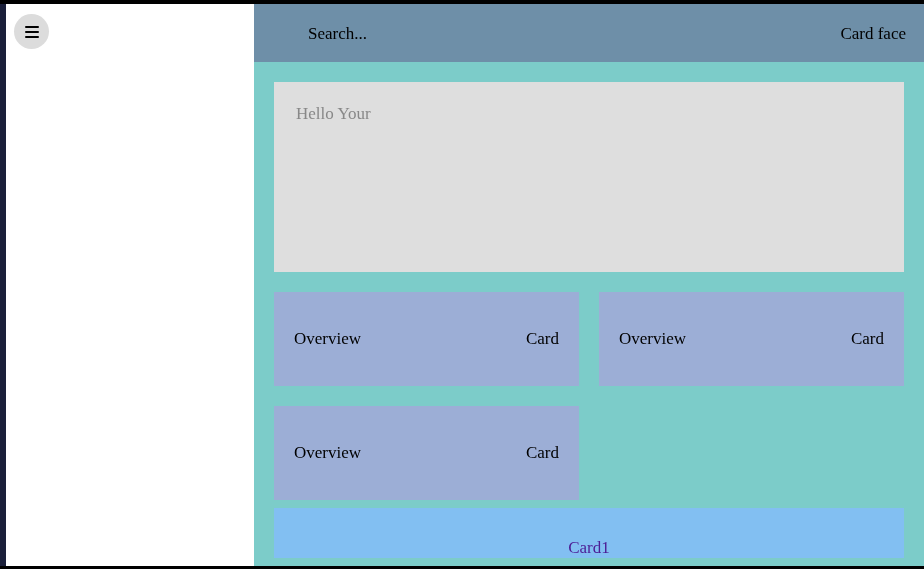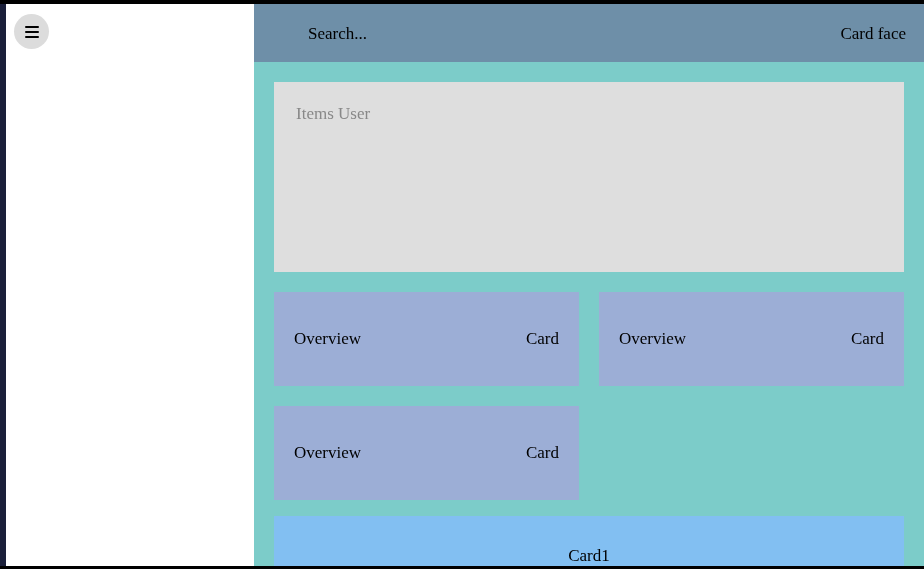--- a/index.html
+++ b/index.html
@@ -108,29 +108,29 @@
       background: #9caed6;
       height: 94px;
       display: flex;
       align-items: center;
       justify-content: space-between;
       padding: 0 20px;
       font-size: 17px;
       color: #000;
     }
     .bigcard {
-      margin-top: 16px;
+      margin-top: 8px;
       background: #82bff2;
       height: 50px;
       display: flex;
       align-items: flex-end;
       justify-content: center;
       padding-bottom: 0;
       font-size: 17px;
-      color: #000000;
+      color: #4c1d95;
     }
   </style>
 </head>
 <body>
 
 <div class="topbar"></div>
 <div class="sidebar"></div>
 <div class="bottombar"></div>
 
 <div class="menu-btn">
@@ -142,21 +142,21 @@
 </div>
 
 <div class="main">
   <div class="header">
     <div class="search">Search...</div>
     <div class="userlabel">Card face</div>
   </div>
 
   <div class="content">
     <div class="hero">
-      <div>Items User</div>
+      <div>Hello Your</div>
     </div>
 
     <div class="cards">
       <div class="card">
         <span>Overview</span>
         <span>Card</span>
       </div>
       <div class="card">
         <span>Overview</span>
         <span>Card</span>

